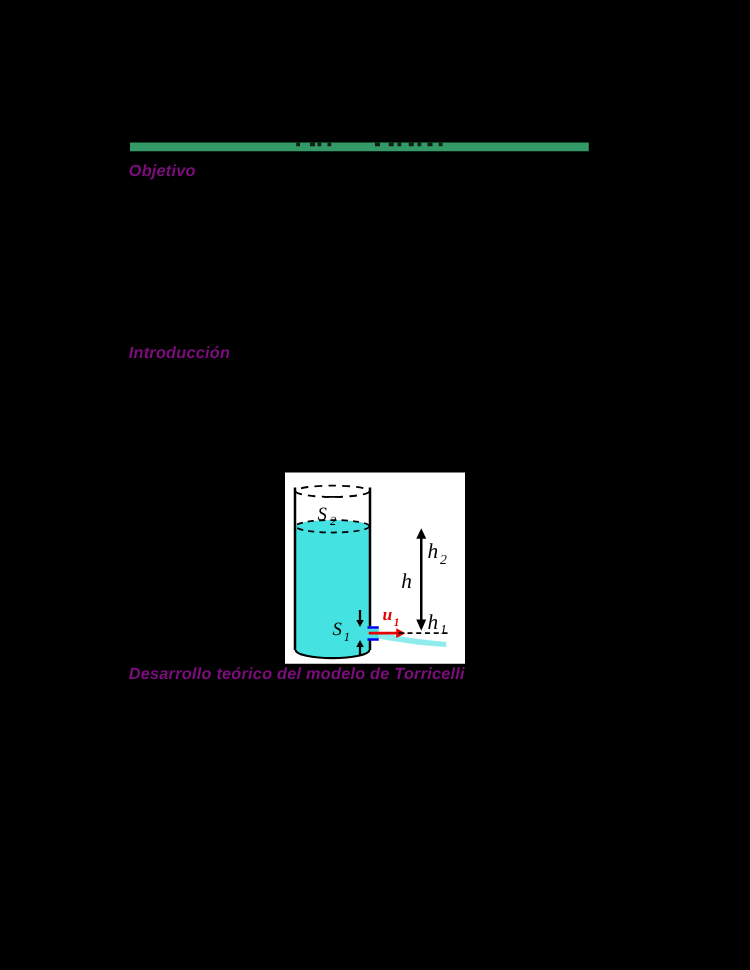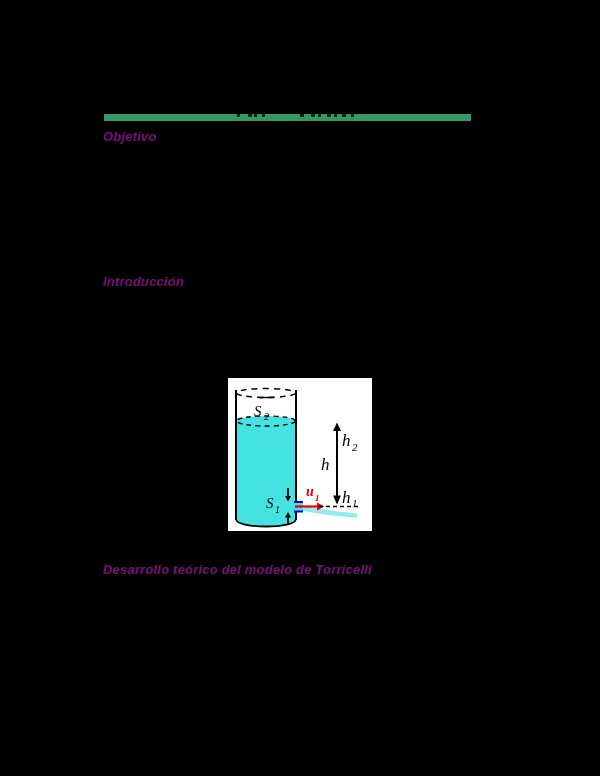--- a/index.html
+++ b/index.html
@@ -32,21 +32,21 @@
   .heading{
     position:absolute;left:103px;margin:0;
     color:var(--heading-purple,#7D0D7D);
     font-family:"Liberation Sans",sans-serif;
     font-style:italic;font-weight:bold;
     font-size:13px;line-height:14px;letter-spacing:.2px;
     white-space:nowrap;
   }
   .h-objetivo{top:130px;}
   .h-introduccion{top:275px;}
-  .h-desarrollo{top:563px;}
+  .h-desarrollo{top:532px;}
 
   .figure-box{
     position:absolute;left:228px;top:378px;width:144px;height:153px;
     background:var(--figure-bg,#fff);
   }
   .figure-box svg{display:block;}
 
   .ink{stroke:var(--ink-black,#000);}
   .water-fill{fill:var(--water-cyan,#45E2E2);}
   .jet-fill{fill:var(--jet-cyan,#90ECEC);}

